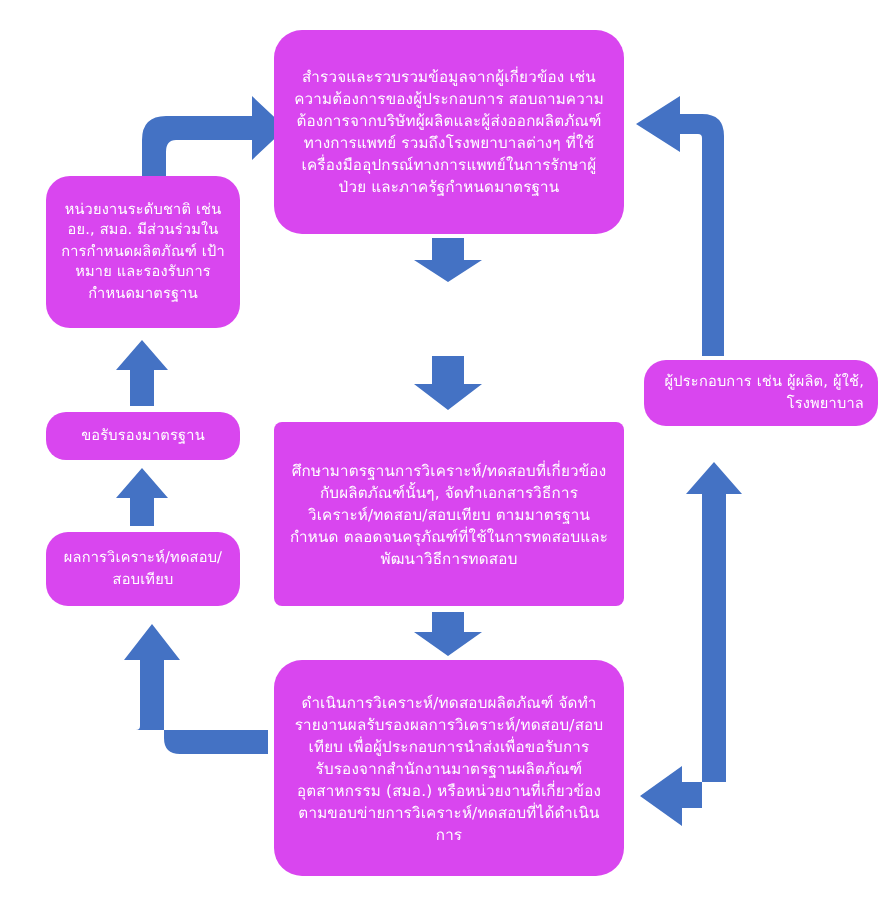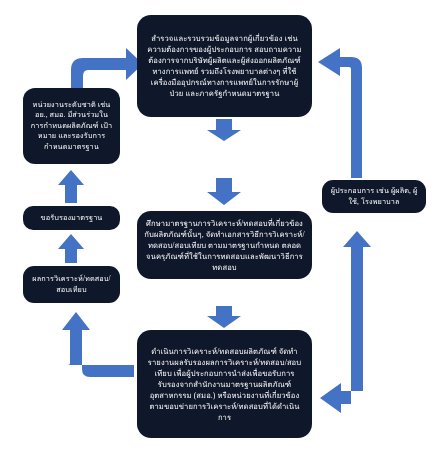--- a/index.html
+++ b/index.html
@@ -13,55 +13,54 @@
   #canvas {
     position: relative;
     width: 443px;
     height: 450px;
     background: #ffffff;
     overflow: hidden;
   }
   .node {
     position: absolute;
     box-sizing: border-box;
-    background: #0f172a;
+    background: #d946ef;
     color: #ffffff;
     border-radius: 12px;
     display: flex;
     align-items: center;
     justify-content: center;
     text-align: center;
     padding: 5px 7px;
     line-height: 1.45;
     letter-spacing: 0.1px;
     word-break: break-word;
-    font-family: Liberation Serif, serif;
   }
   .node-text {
     display: block;
     width: 100%;
   }
   
   #node-survey {
     left: 137px; top: 15px;
     width: 175px; height: 102px;
     font-size: 7.6px;
     border-radius: 14px;
   }
   #node-collect {
     left: 137px; top: 141px;
     width: 175px; height: 34px;
     font-size: 7.8px;
     border-radius: 11px;
   }
   #node-study {
     left: 137px; top: 211px;
-    width: 175px; height: 68px;
+    width: 175px; height: 92px;
     font-size: 7.6px;
-    border-radius: 14px;
+    border-radius: 4px;
   }
   #node-perform {
     left: 137px; top: 330px;
     width: 175px; height: 108px;
     font-size: 7.6px;
     border-radius: 14px;
   }
   
   #node-national {
     left: 23px; top: 88px;
@@ -77,23 +76,24 @@
   }
   #node-results {
     left: 23px; top: 266px;
     width: 97px; height: 37px;
     font-size: 7.3px;
     border-radius: 11px;
   }
   
   #node-operator {
     left: 322px; top: 180px;
-    width: 104px; height: 33px;
+    width: 117px; height: 33px;
     font-size: 7.3px;
     border-radius: 11px;
+    text-align: right;
   }
   
   #arrows {
     position: absolute;
     left: 0; top: 0;
     width: 443px; height: 450px;
     pointer-events: none;
   }
 </style>
 </head>

